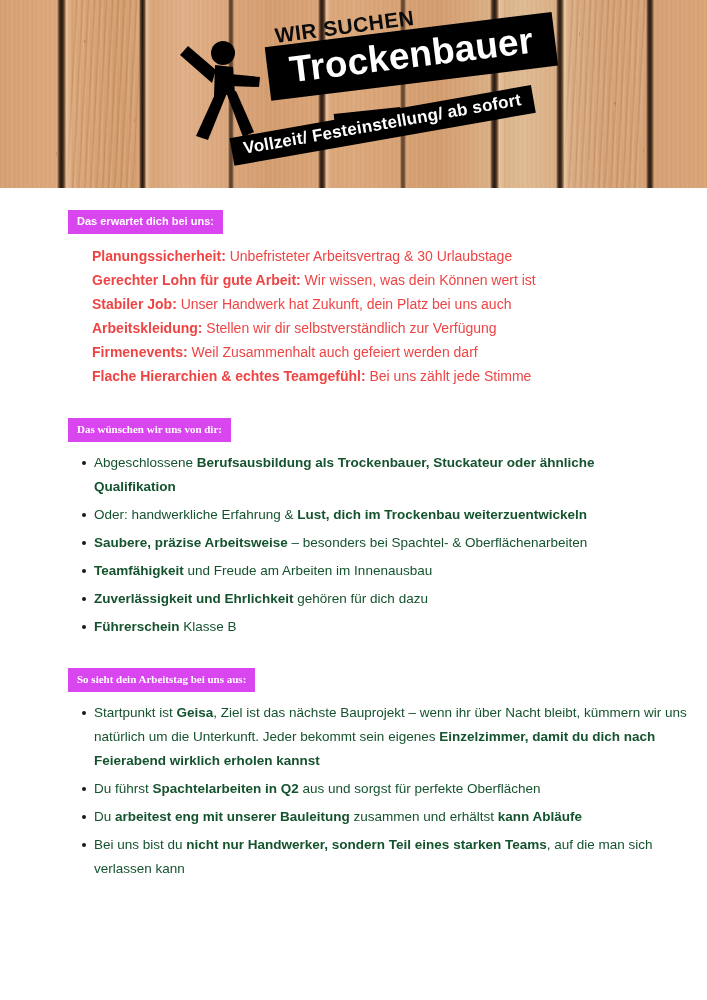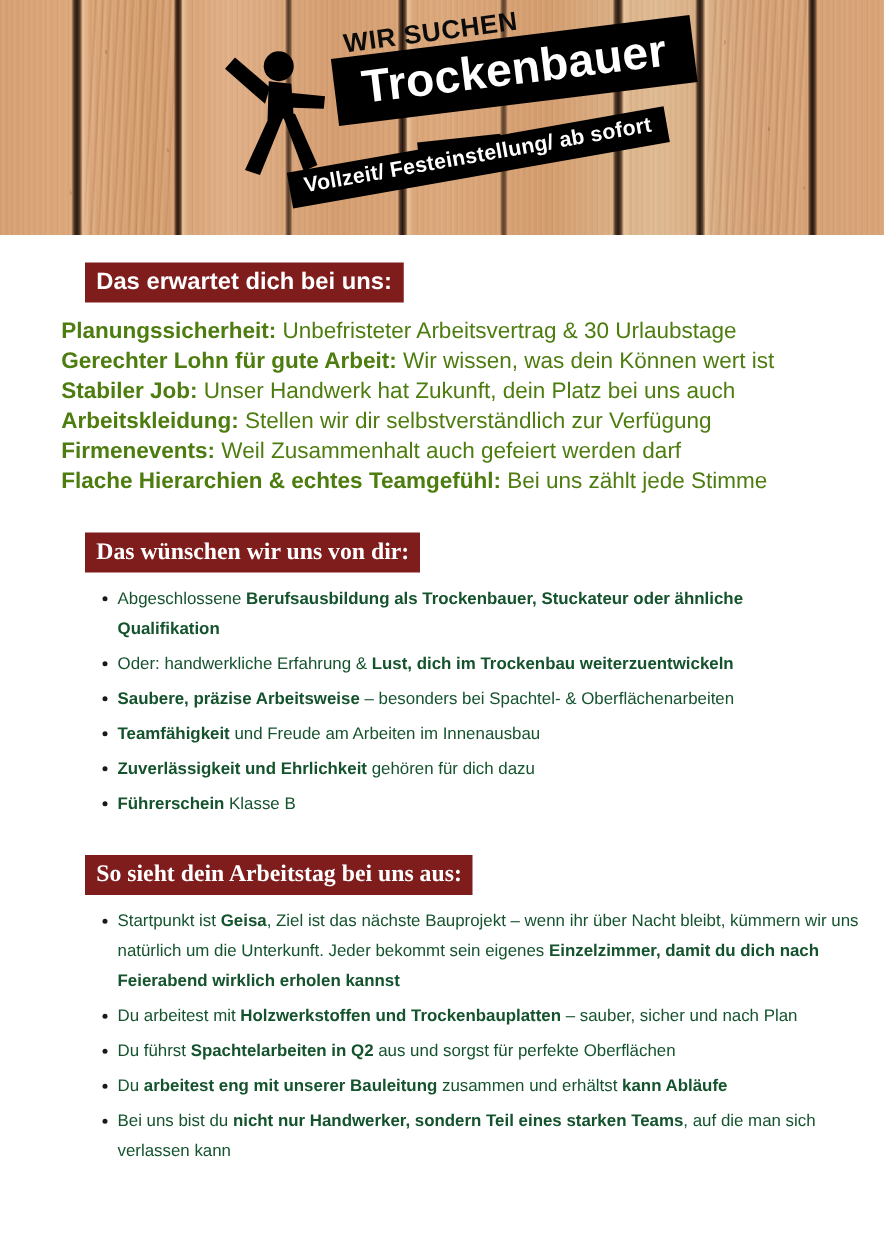--- a/index.html
+++ b/index.html
@@ -190,44 +190,44 @@
   
   .content {
     position: relative;
     padding: 0 0 0 0;
   }
 
   .section { position: relative; }
 
   .section-badge {
     display: inline-block;
-    background: #7f1d1d;
+    background: #d946ef;
     color: #ffffff;
     font-weight: 700;
-    font-size: 19px;
+    font-size: 11px;
     line-height: 1;
     padding: 6px 9px 7px 9px;
     white-space: nowrap;
   }
 
   
   .sec-benefits { margin: 0; padding: 22px 0 0 0; }
   .sec-benefits .section-badge { margin-left: 68px; }
 
   .benefit-list {
     list-style: none;
     margin: 10px 0 0 0;
     padding: 0;
   }
   .benefit-list li {
-    margin: 0 0 0 49px;
+    margin: 0 0 0 92px;
     padding: 0;
-    font-size: 18px;
+    font-size: 14px;
     line-height: 24px;
-    color: #4d7c0f;
+    color: #ef4444;
   }
   .benefit-list li b { font-weight: 700; }
 
   
   .sec-wishes { padding: 30px 0 0 0; }
   .sec-workday { padding: 25px 0 0 0; }
   .sec-wishes .section-badge,
   .sec-workday .section-badge { margin-left: 68px; font-family: Liberation Serif, serif; }
 
   .bullet-list {
@@ -329,20 +329,19 @@
         <li><b>Teamfähigkeit</b><span> und Freude am Arbeiten im Innenausbau</span></li>
         <li><b>Zuverlässigkeit und Ehrlichkeit</b><span> gehören für dich dazu</span></li>
         <li><b>Führerschein</b><span> Klasse B</span></li>
       </ul>
   </section>
 
   <section class="section sec-workday">
     <div class="section-badge">So sieht dein Arbeitstag bei uns aus:</div>
     <ul class="bullet-list wide" id="workday-list">
         <li><span>Startpunkt ist </span><b>Geisa</b><span>, Ziel ist das nächste Bauprojekt – wenn ihr über Nacht bleibt, kümmern wir uns natürlich um die Unterkunft. Jeder bekommt sein eigenes </span><b>Einzelzimmer, damit du dich nach Feierabend wirklich erholen kannst</b></li>
-        <li><span>Du arbeitest mit </span><b>Holzwerkstoffen und Trockenbauplatten</b><span> – sauber, sicher und nach Plan</span></li>
         <li><span>Du führst </span><b>Spachtelarbeiten in Q2</b><span> aus und sorgst für perfekte Oberflächen</span></li>
         <li><span>Du </span><b>arbeitest eng mit unserer Bauleitung</b><span> zusammen und erhältst </span><b>kann Abläufe</b></li>
         <li><span>Bei uns bist du </span><b>nicht nur Handwerker, sondern Teil eines starken Teams</b><span>, auf die man sich verlassen kann</span></li>
       </ul>
   </section>
 
 </div>
 
 </body></html>

